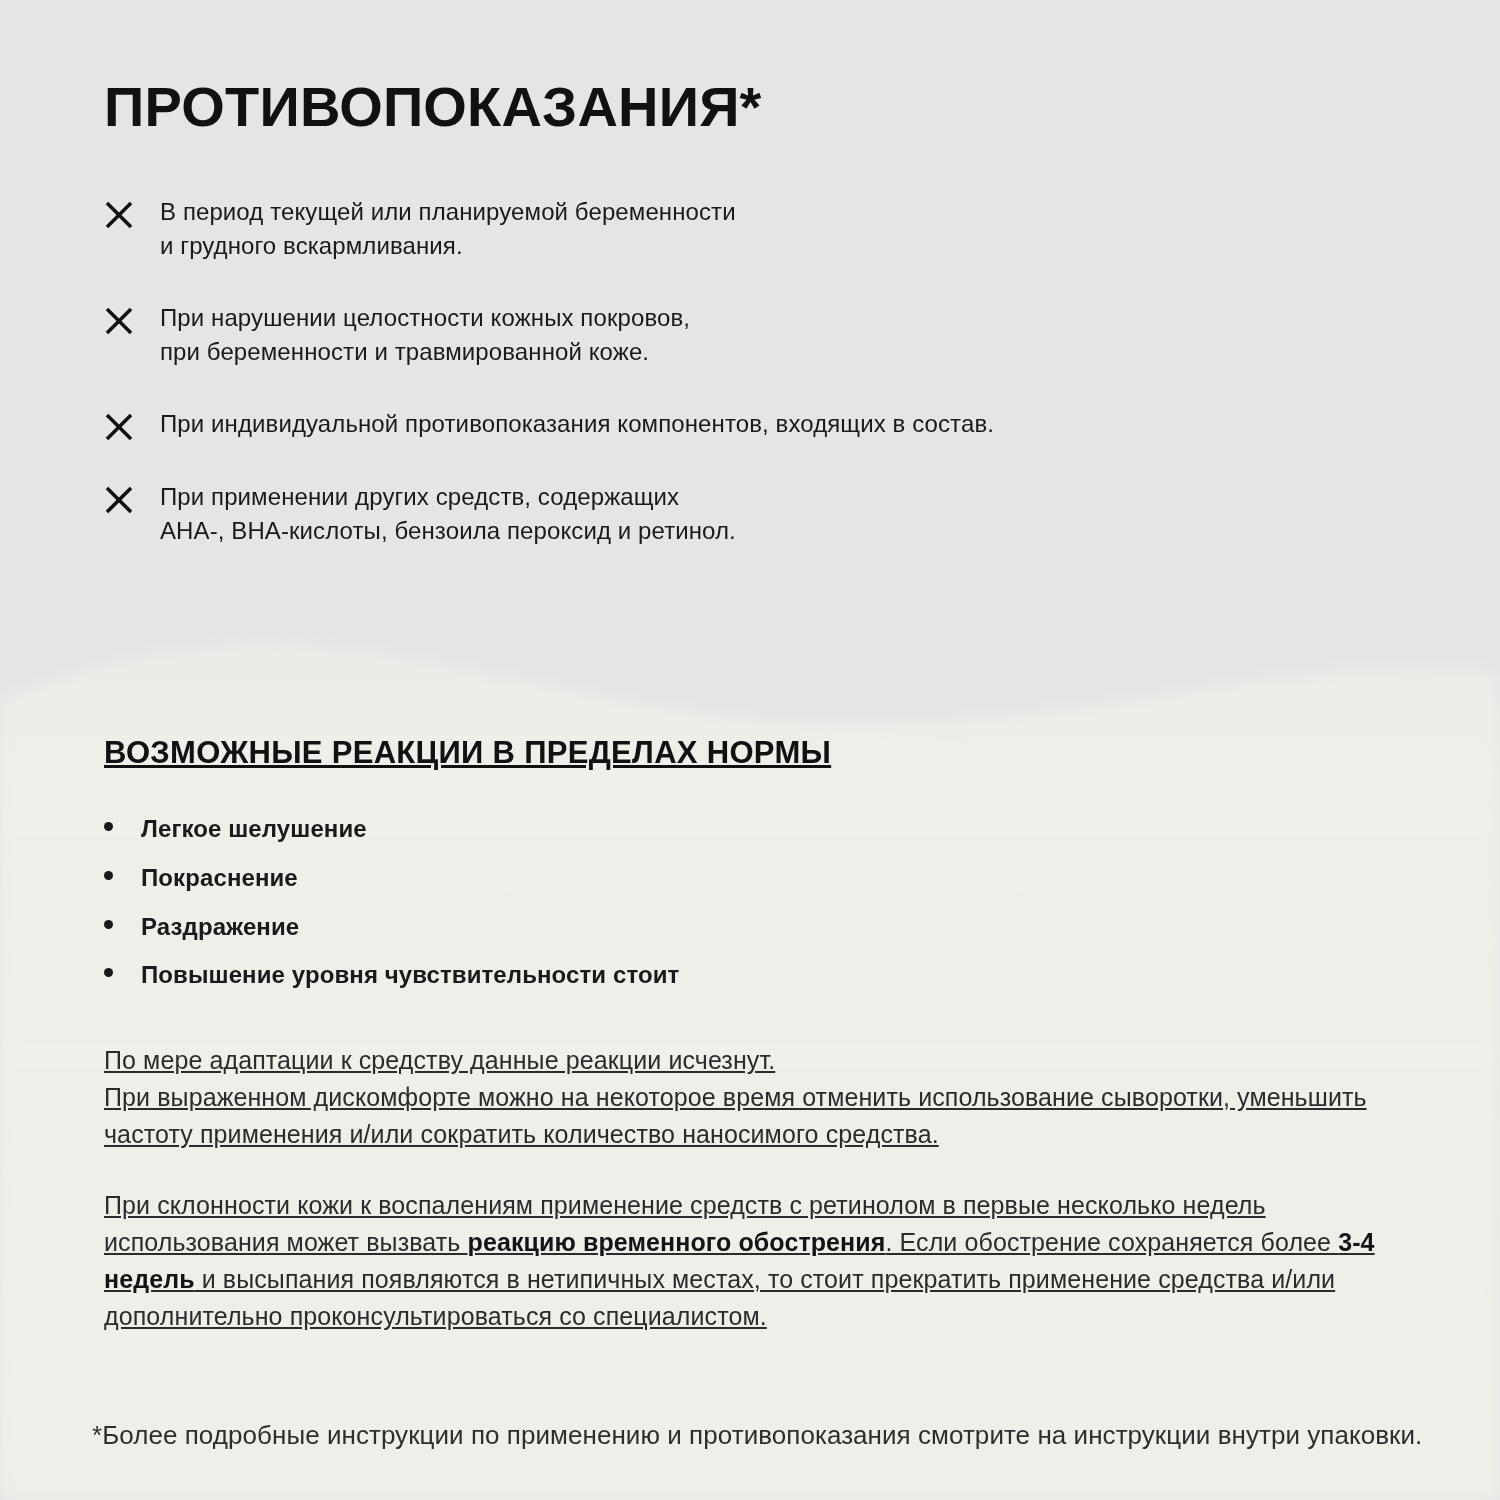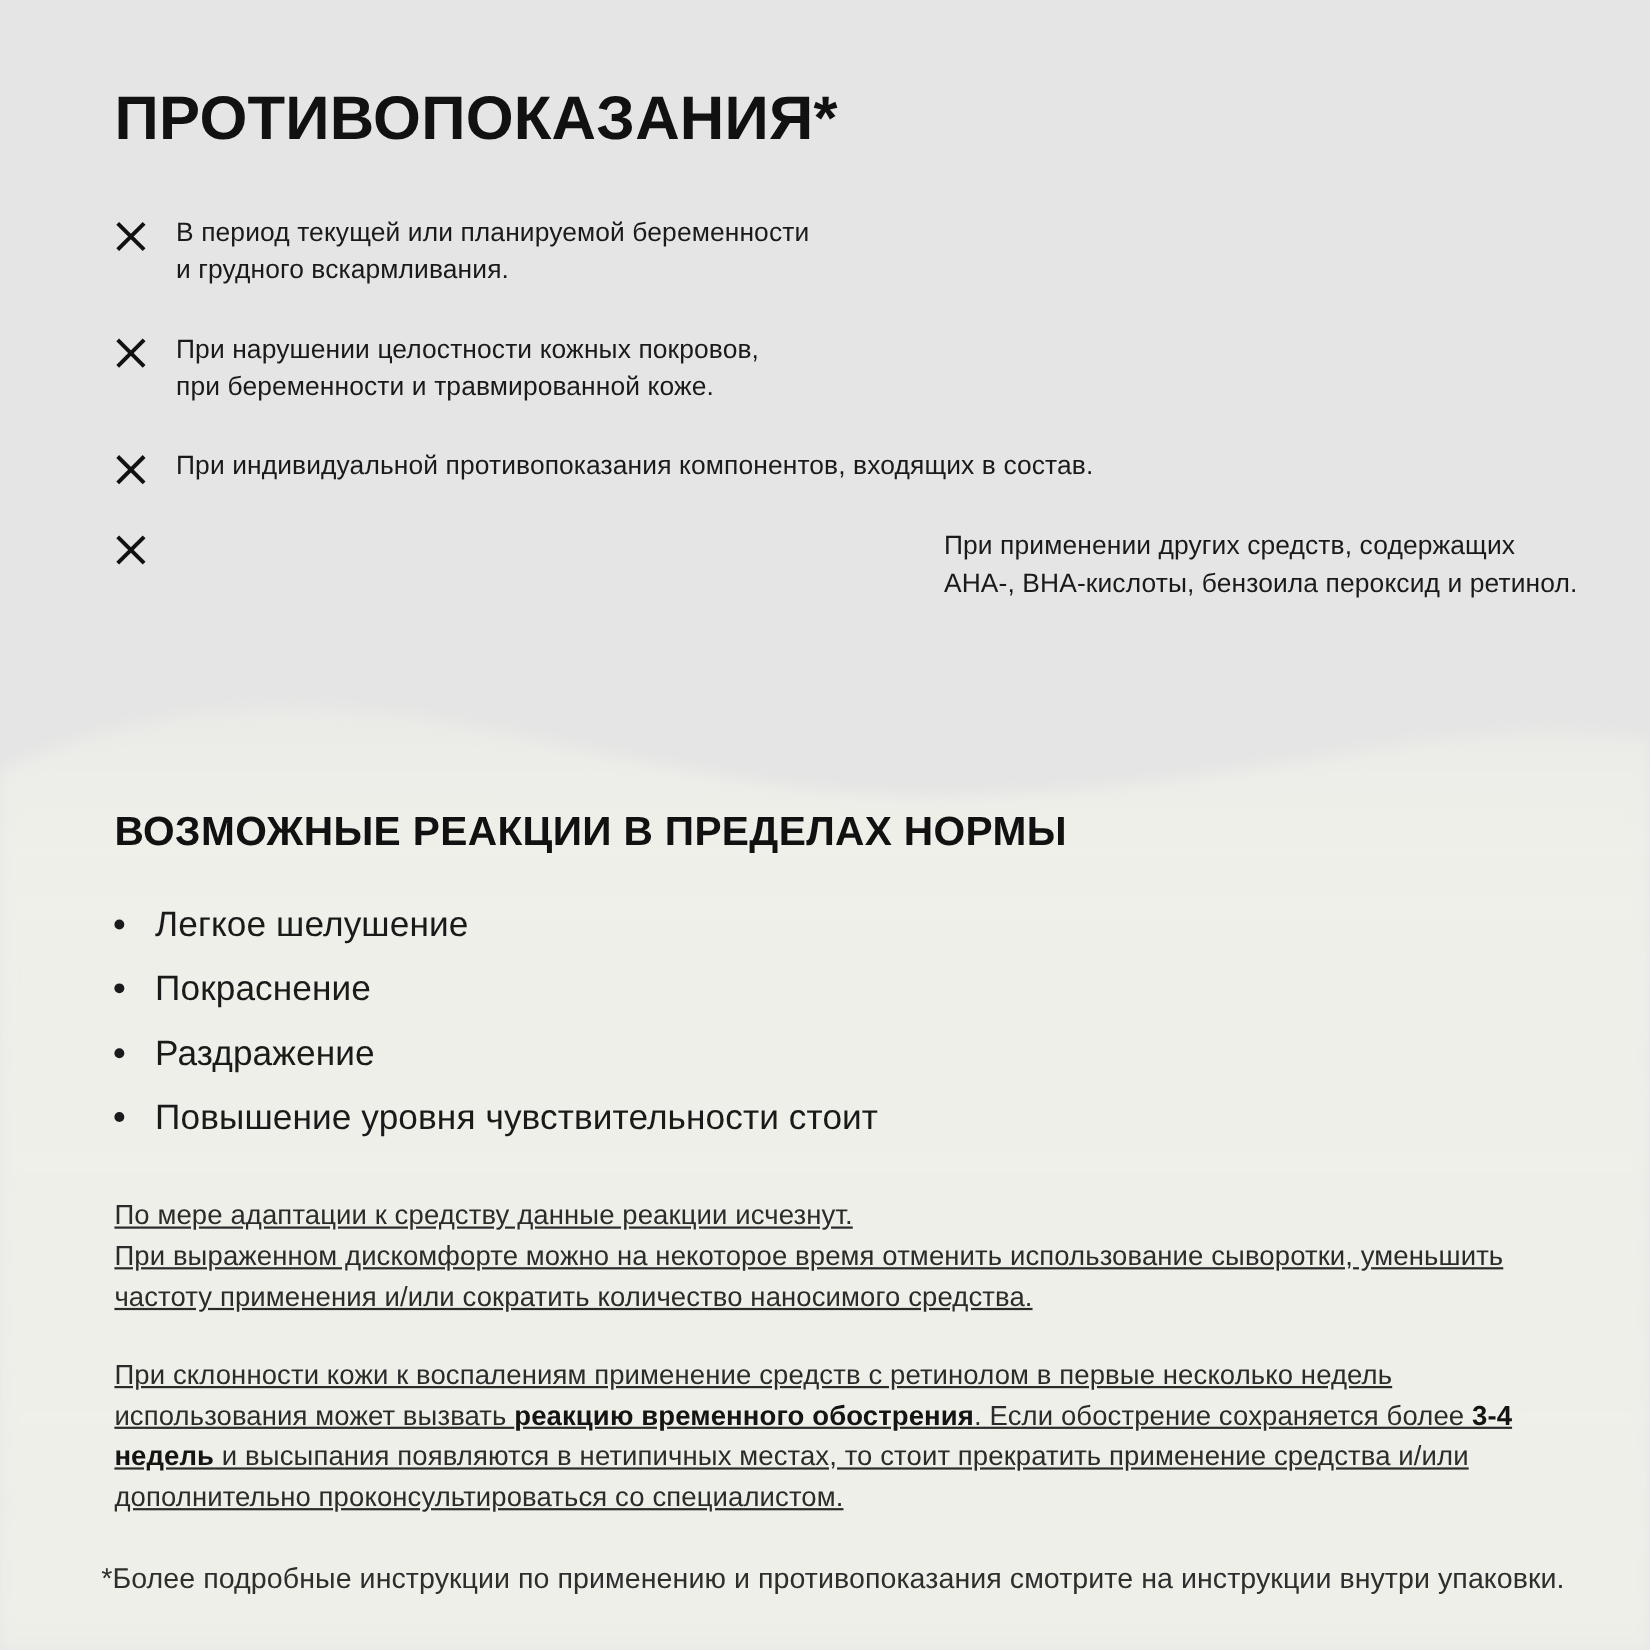--- a/index.html
+++ b/index.html
@@ -62,21 +62,21 @@
   .contra-list {
     list-style: none;
     margin: 0;
     padding: 0;
   }
   .contra-item {
     display: flex;
     align-items: flex-start;
     margin-bottom: 38px;
   }
-  .contra-item:last-child { margin-bottom: 0; justify-content: space-between; }
+  .contra-item:last-child { margin-bottom: 0; }
 
   .x-icon {
     flex: 0 0 auto;
     width: 30px;
     height: 30px;
     margin-top: 5px;
     margin-right: 26px;
   }
   .x-icon svg { display: block; }
 
@@ -90,26 +90,27 @@
 
   
   .sec-react {
     position: absolute;
     left: 104px;
     top: 735px;
     width: 1320px;
   }
 
   .subtitle {
-    font-size: 37px;
+    font-size: 31px;
     font-weight: 700;
     letter-spacing: 0.3px;
     color: #111111;
     margin: 0 0 44px 0;
     white-space: nowrap;
+    text-decoration: underline;
   }
 
   .react-list {
     list-style: none;
     margin: 0 0 52px 0;
     padding: 0;
   }
   .react-item {
     display: flex;
     align-items: baseline;
@@ -120,22 +121,22 @@
     flex: 0 0 auto;
     width: 9px;
     height: 9px;
     border-radius: 50%;
     background: #1a1a1a;
     margin-right: 28px;
     position: relative;
     top: -6px;
   }
   .react-text {
-    font-size: 32px;
-    font-weight: 400;
+    font-size: 24px;
+    font-weight: 700;
     line-height: 1.2;
     color: #1a1a1a;
     letter-spacing: 0.1px;
   }
 
   .para {
     font-size: 25px;
     line-height: 1.48;
     color: #2b2b2b;
     letter-spacing: 0.1px;

